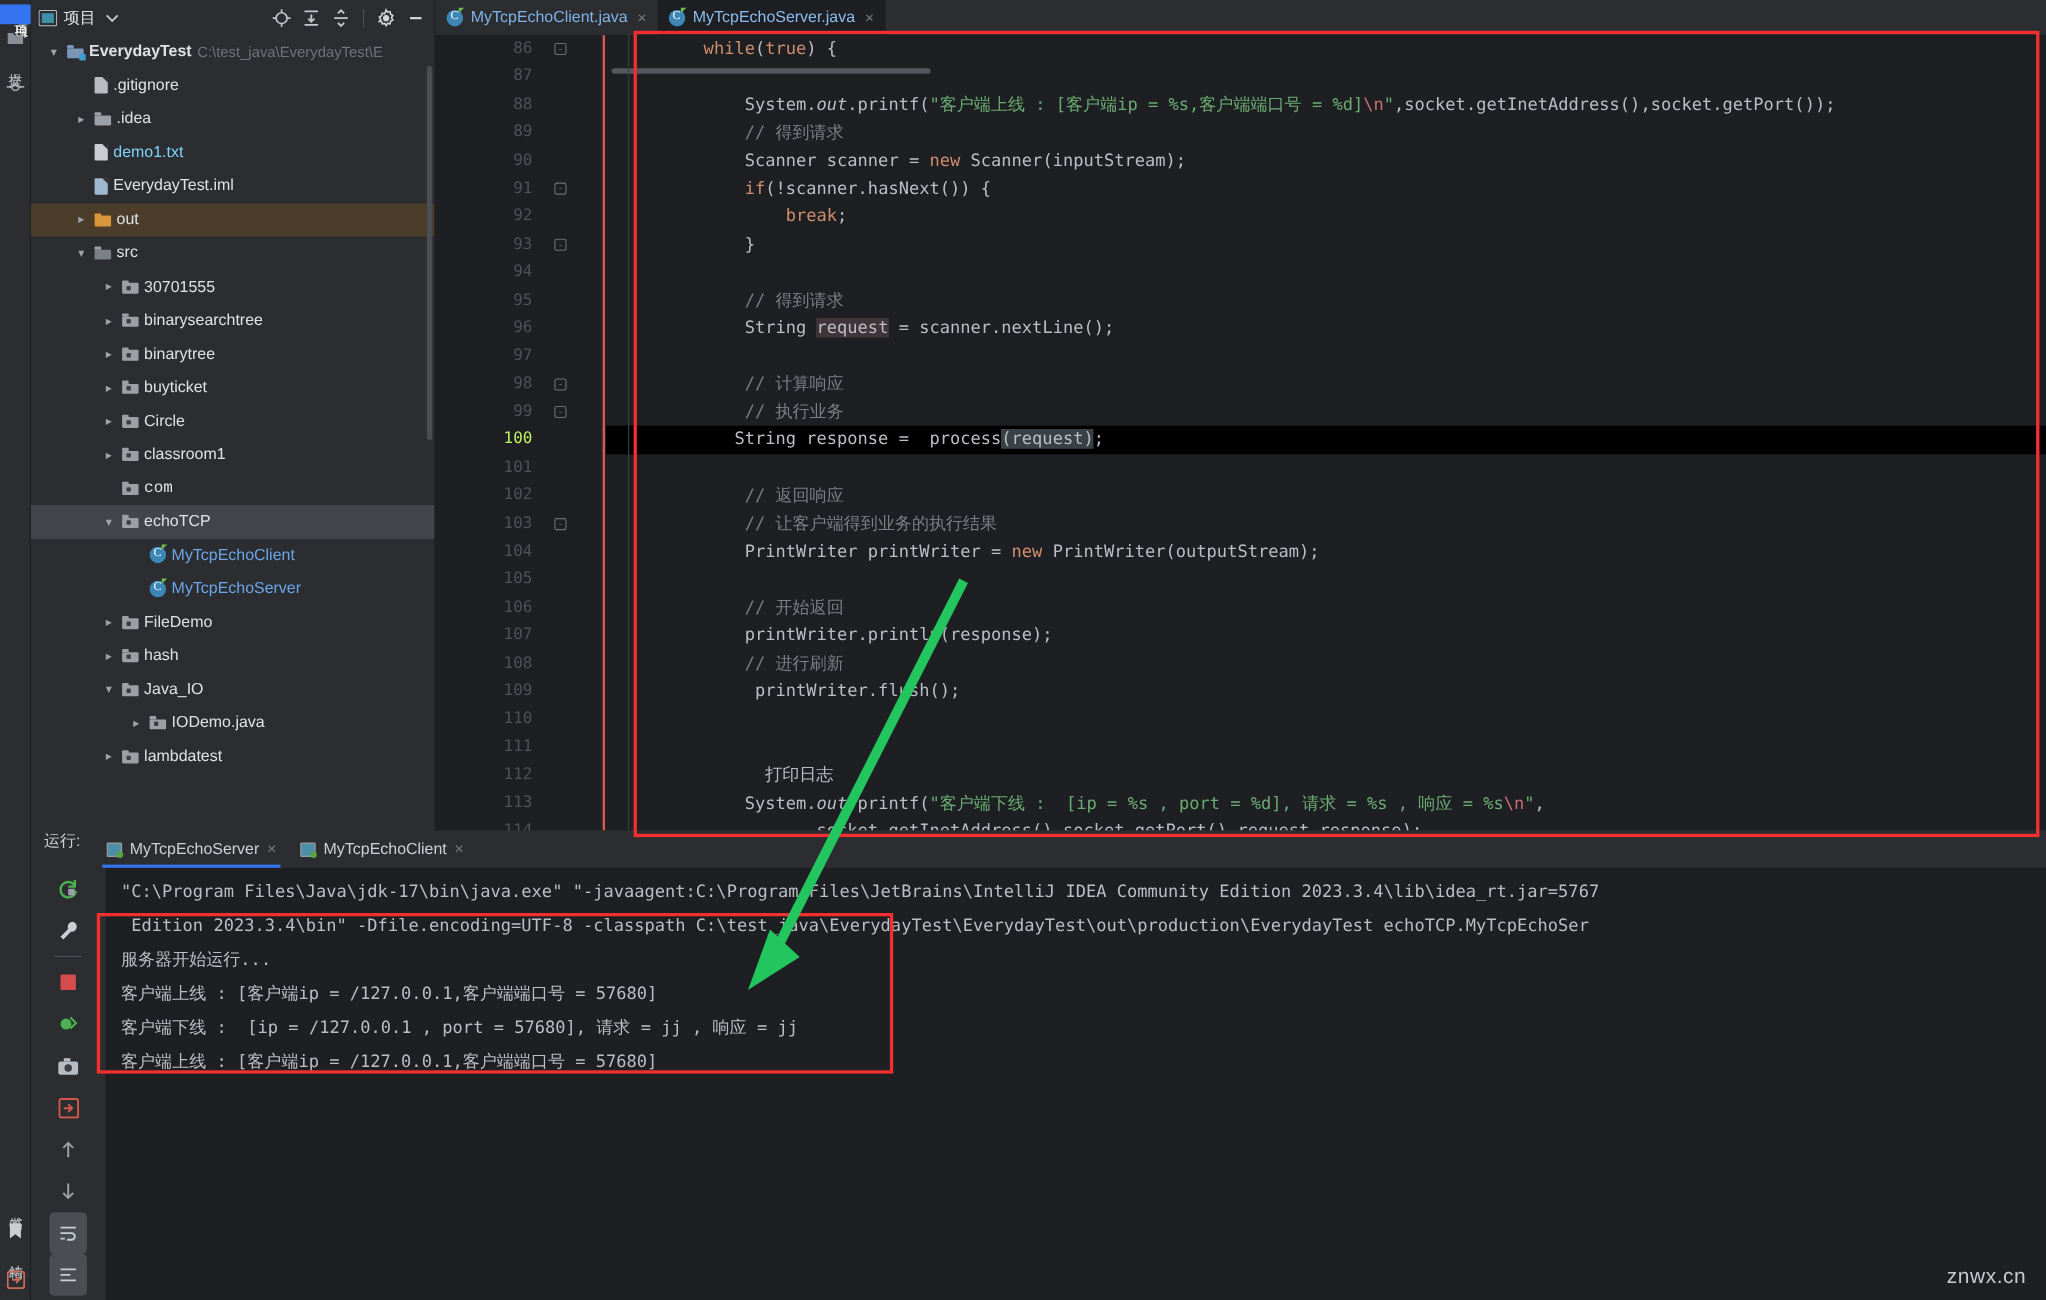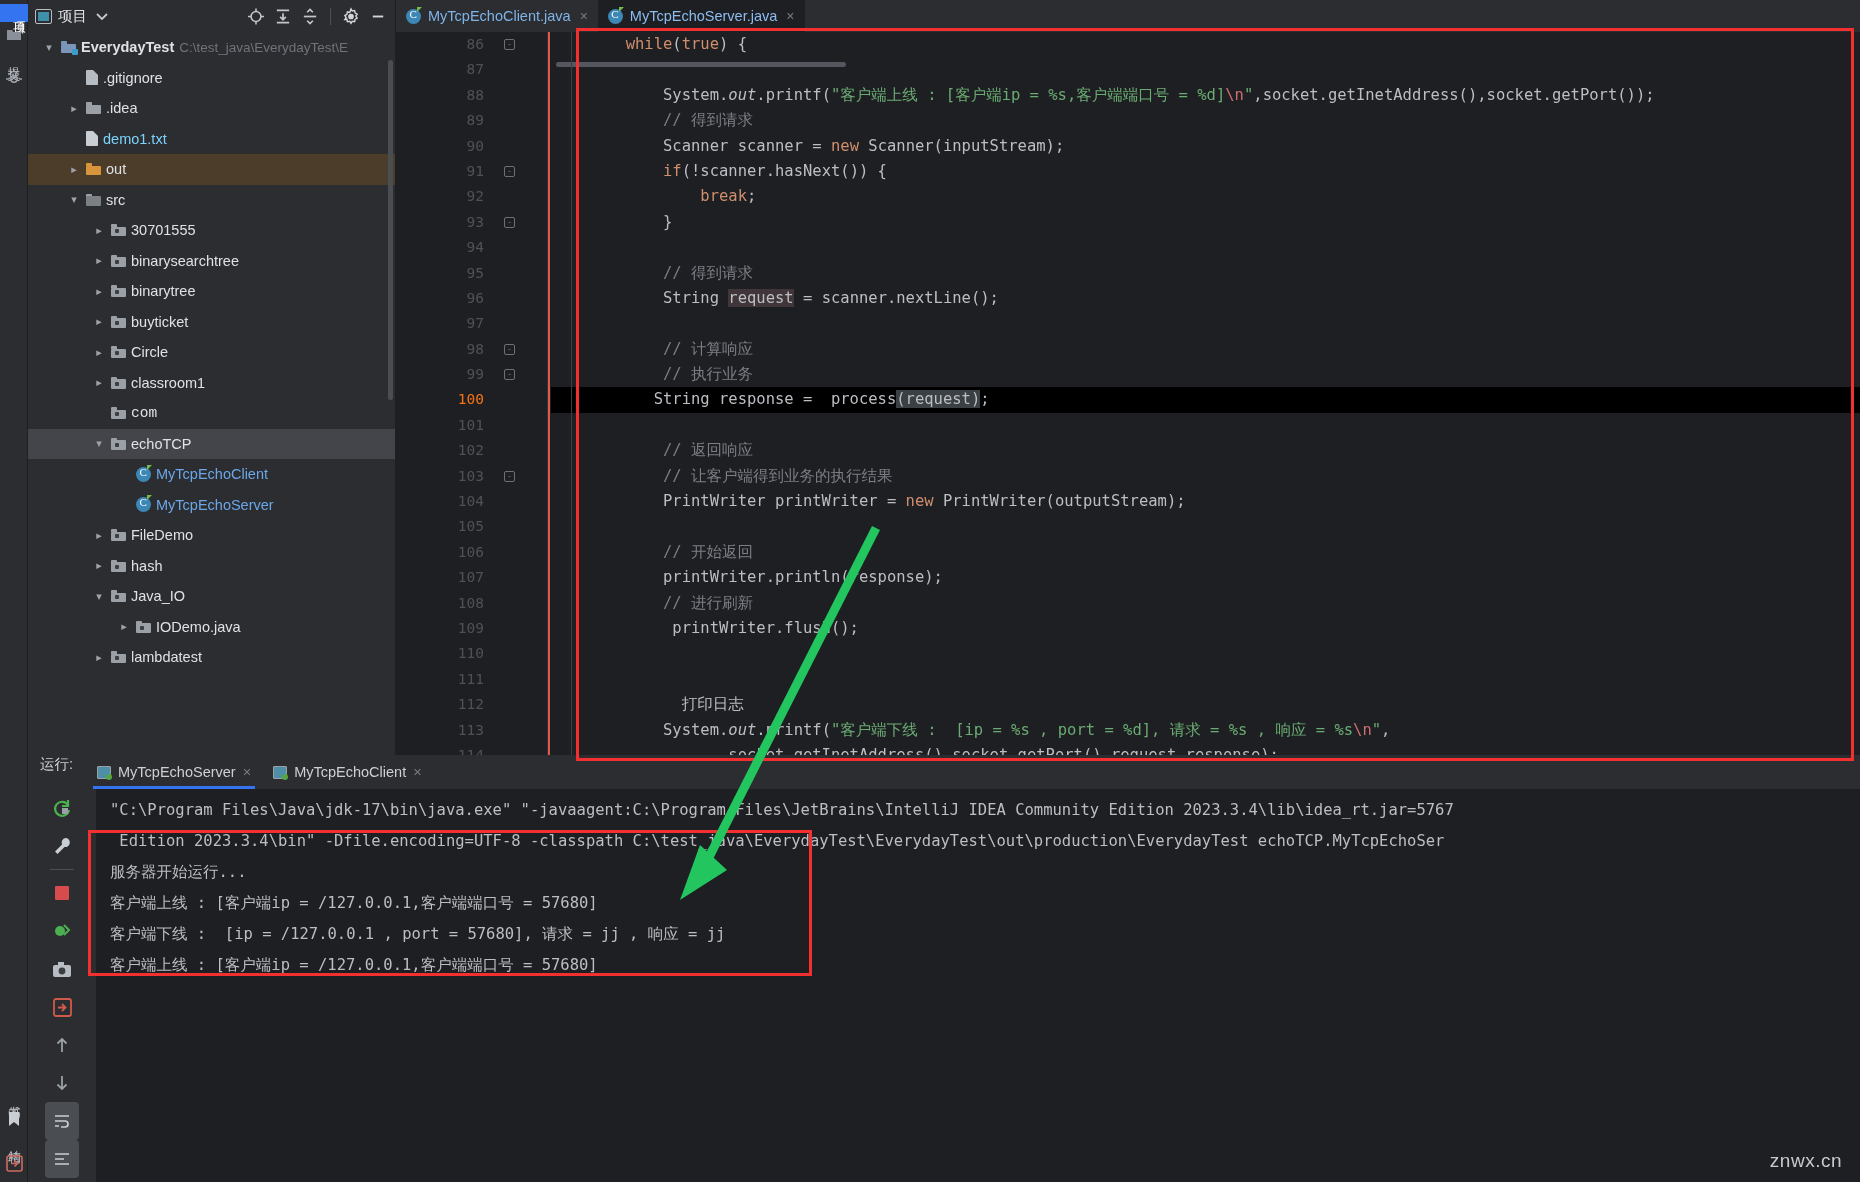--- a/index.html
+++ b/index.html
@@ -88,31 +88,31 @@
   .editor{
     position:absolute; left:396px; top:32px; right:0; height:723px;
     background:#1e1f22;
   }
   .gutter{
     position:absolute; left:0; top:0; width:100px; height:100%;
     background:#1e1f22; text-align:right;
     font-family:"DejaVu Sans Mono", monospace; font-size:14.5px; color:#4e5257;
   }
   .gnum{ height:25.4px; line-height:25.4px; padding-right:12px;}
-  .gnum.cur{ color:#f97316;}
+  .gnum.cur{ color:#bef264;}
   .foldcol{ position:absolute; left:100px; top:0; width:30px; height:100%; background:#1e1f22;}
   .foldmark{ position:absolute; width:11px; height:11px; border:1px solid #6b7076; border-radius:2px; left:8px; color:#6b7076; font-size:9px; text-align:center; line-height:9px;}
   .marks{ position:absolute; left:130px; top:0; width:22px; height:100%; background:#1e1f22; border-right:1px solid #303336;}
 
   .code{
     position:absolute; left:155px; top:0; right:0; height:100%;
     font-family:"DejaVu Sans Mono", monospace; font-size:15.5px;
     color:#bcbec4; white-space:pre; overflow:hidden;
   }
-  .cl{ height:25.4px; line-height:25.4px; padding-left:0; }
+  .cl{ height:25.4px; line-height:25.4px; padding-left:14px; }
   .cl.cur{ background:#000000;}
   .kw{ color:#cf8e6d;}
   .str{ color:#6aab73;}
   .cmt{ color:#7a7e85;}
   .it{ color:#bcbec4; font-style:italic;}
   .esc{ color:#ce6d72;}
   .hl{ background:#40363a;}
   .hl2{ background:#3b4044;}
   .caretline{ position:absolute; left:152px; top:0; width:2px; height:100%; background:#e0584c;}
   .indentguide{ position:absolute; width:1px; background:#3b3f43;}
@@ -251,20 +251,25 @@
         </div>
         <div class="row" style="padding-left: 39px;">
           <span class="arrow">▸</span>
           <span class="fold"></span>
           <span class="">.idea</span>
         </div>
         <div class="row" style="padding-left: 39px;">
           <span class="arrow none">▸</span>
           <span class="fileico txt"></span>
           <span class="red-file">demo1.txt</span>
+        </div>
+        <div class="row" style="padding-left: 39px;">
+          <span class="arrow none">▸</span>
+          <span class="fileico iml"></span>
+          <span class="">EverydayTest.iml</span>
         </div>
         <div class="row out-sel" style="padding-left: 39px;">
           <span class="arrow">▸</span>
           <span class="fold out"></span>
           <span class="">out</span>
         </div>
         <div class="row" style="padding-left: 39px;">
           <span class="arrow">▾</span>
           <span class="fold src"></span>
           <span class="">src</span>

